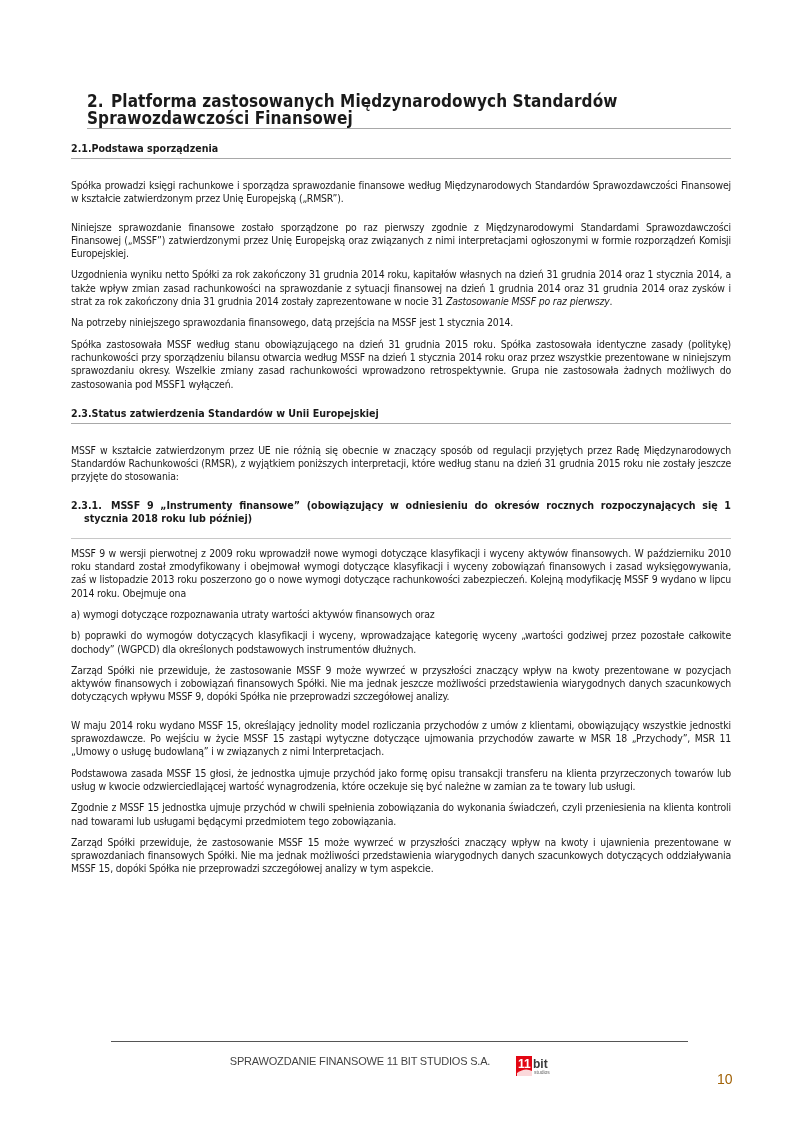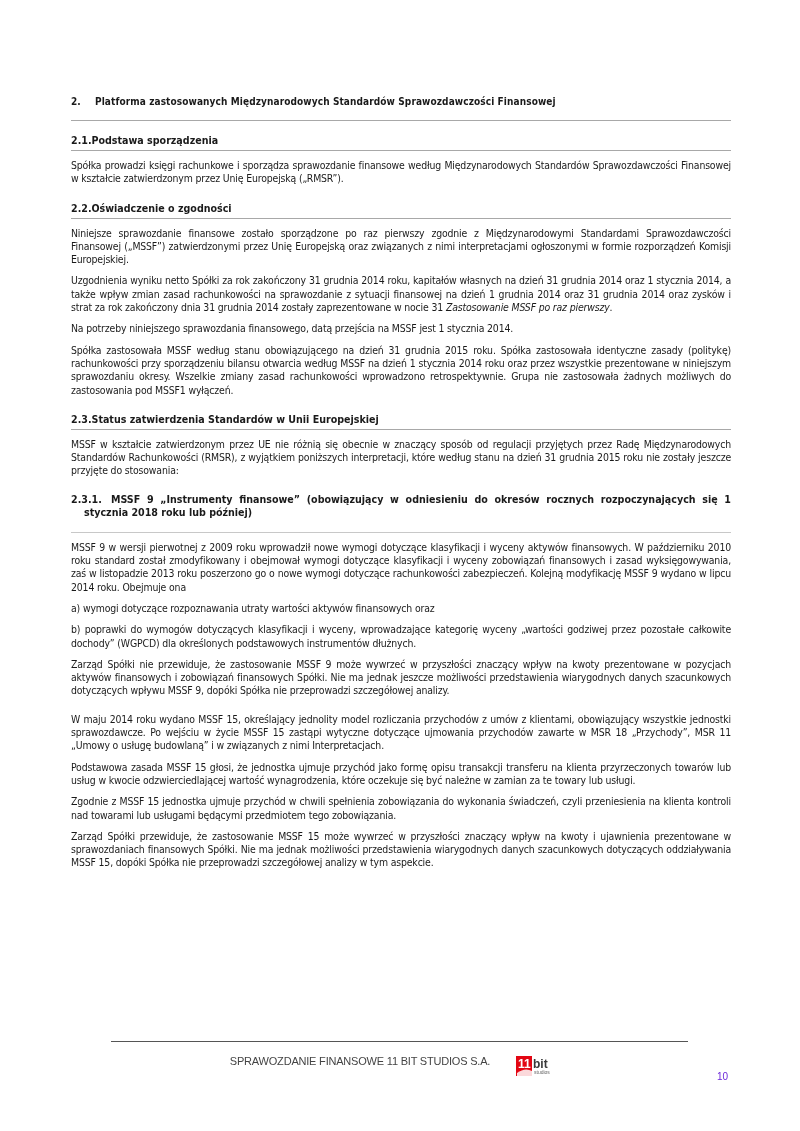--- a/index.html
+++ b/index.html
@@ -1,55 +1,52 @@
 <!DOCTYPE html>
 <html><head>
 <meta charset="utf-8">
 <style>
   html, body { margin: 0; padding: 0; background: #ffffff; }
   body { width: 800px; height: 1131px; position: relative; overflow: hidden;
          font-family: "DejaVu Sans Condensed", "DejaVu Sans", sans-serif; color: #1a1a1a; }
   .page { position: absolute; left: 71px; top: 93px; width: 660px; }
-  .h1 { font-weight: bold; font-size: 10px; line-height: 17px; padding-bottom: 10px;
-        border-bottom: 1px solid #a8a8a8; margin: 0 0 12px 0; letter-spacing: 0.1px; }
+  .h1 { font-weight: bold; font-size: 17px; line-height: 17px; padding-bottom: 1px;
+        border-bottom: 1px solid #a8a8a8; margin: 0 0 12px 16px; letter-spacing: 0.1px; }
   .h1 .num { display: inline-block; width: 24px; }
   .h2 { font-weight: bold; font-size: 10.6px; line-height: 14px; padding-bottom: 3px;
-        border-bottom: 1px solid #a8a8a8; margin: 0 0 8px 0; }
+        border-bottom: 1px solid #a8a8a8; margin: 0 0 20px 0; }
   .h3 { font-weight: bold; font-size: 10.6px; line-height: 13.5px; padding-bottom: 12px;
         border-bottom: 1px solid #c8c8c8; margin: 0 0 8px 0; padding-left: 13px; text-indent: -13px; text-align: justify; }
   .h3 .num { display: inline-block; width: 40px; text-indent: 0; }
   p { font-size: 10.4px; line-height: 13.3px; margin: 0 0 8px 0; text-align: justify; letter-spacing: -0.15px; }
   .gap-sec { height: 7px; }
   .footer-rule { position: absolute; left: 111px; top: 1041px; width: 577px; border-top: 1px solid #555; }
   .footer-text { position: absolute; left: 210px; top: 1055px; width: 300px; text-align: center;
                  font-family: "Liberation Sans", sans-serif; font-size: 11px; line-height: 13px;
                  color: #444; letter-spacing: -0.2px; }
   .logo { position: absolute; left: 515px; top: 1055px; width: 44px; height: 22px; }
   .page-number { position: absolute; left: 717px; top: 1071px; font-family: "Liberation Sans", sans-serif;
-                 font-size: 10px; color: #6d28d9; }
+                 font-size: 14px; color: #a16207; }
   em { font-style: italic; }
 </style>
 </head>
 <body>
 
 <div class="page">
 
   <div class="h1">
     <span class="num">2.</span><span>Platforma zastosowanych Międzynarodowych Standardów Sprawozdawczości Finansowej</span>
   </div>
 
   <div class="h2">
     <span>2.1.</span><span>Podstawa sporządzenia</span>
   </div>
   <p>Spółka prowadzi księgi rachunkowe i sporządza sprawozdanie finansowe według Międzynarodowych Standardów Sprawozdawczości Finansowej w kształcie zatwierdzonym przez Unię Europejską („RMSR”).</p>
   <div class="gap-sec"></div>
 
-  <div class="h2">
-    <span>2.2.</span><span>Oświadczenie o zgodności</span>
-  </div>
   <p>Niniejsze sprawozdanie finansowe zostało sporządzone po raz pierwszy zgodnie z Międzynarodowymi Standardami Sprawozdawczości Finansowej („MSSF”) zatwierdzonymi przez Unię Europejską oraz związanych z nimi interpretacjami ogłoszonymi w formie rozporządzeń Komisji Europejskiej.</p>
   <p><span>Uzgodnienia wyniku netto Spółki za rok zakończony 31 grudnia 2014 roku, kapitałów własnych na dzień 31 grudnia 2014 oraz 1 stycznia 2014, a także wpływ zmian zasad rachunkowości na sprawozdanie z sytuacji finansowej na dzień 1 grudnia 2014 oraz 31 grudnia 2014 oraz zysków i strat za rok zakończony dnia 31 grudnia 2014 zostały zaprezentowane w nocie 31 </span><em>Zastosowanie MSSF po raz pierwszy</em><span>.</span></p>
   <p>Na potrzeby niniejszego sprawozdania finansowego, datą przejścia na MSSF jest 1 stycznia 2014.</p>
   <p>Spółka zastosowała MSSF według stanu obowiązującego na dzień 31 grudnia 2015 roku. Spółka zastosowała identyczne zasady (politykę) rachunkowości przy sporządzeniu bilansu otwarcia według MSSF na dzień 1 stycznia 2014 roku oraz przez wszystkie prezentowane w niniejszym sprawozdaniu okresy. Wszelkie zmiany zasad rachunkowości wprowadzono retrospektywnie. Grupa nie zastosowała żadnych możliwych do zastosowania pod MSSF1 wyłączeń.</p>
   <div class="gap-sec"></div>
 
   <div class="h2">
     <span>2.3.</span><span>Status zatwierdzenia Standardów w Unii Europejskiej</span>
   </div>
   <p>MSSF w kształcie zatwierdzonym przez UE nie różnią się obecnie w znaczący sposób od regulacji przyjętych przez Radę Międzynarodowych Standardów Rachunkowości (RMSR), z wyjątkiem poniższych interpretacji, które według stanu na dzień 31 grudnia 2015 roku nie zostały jeszcze przyjęte do stosowania:</p>

